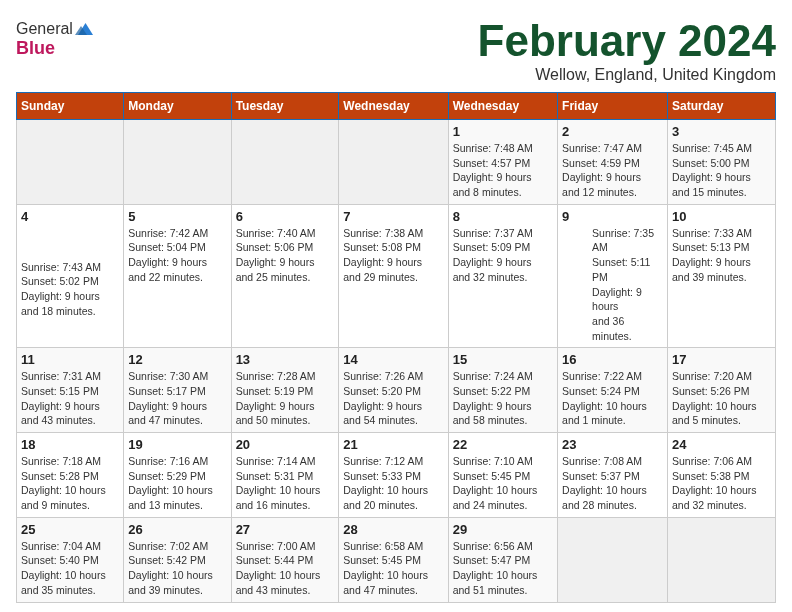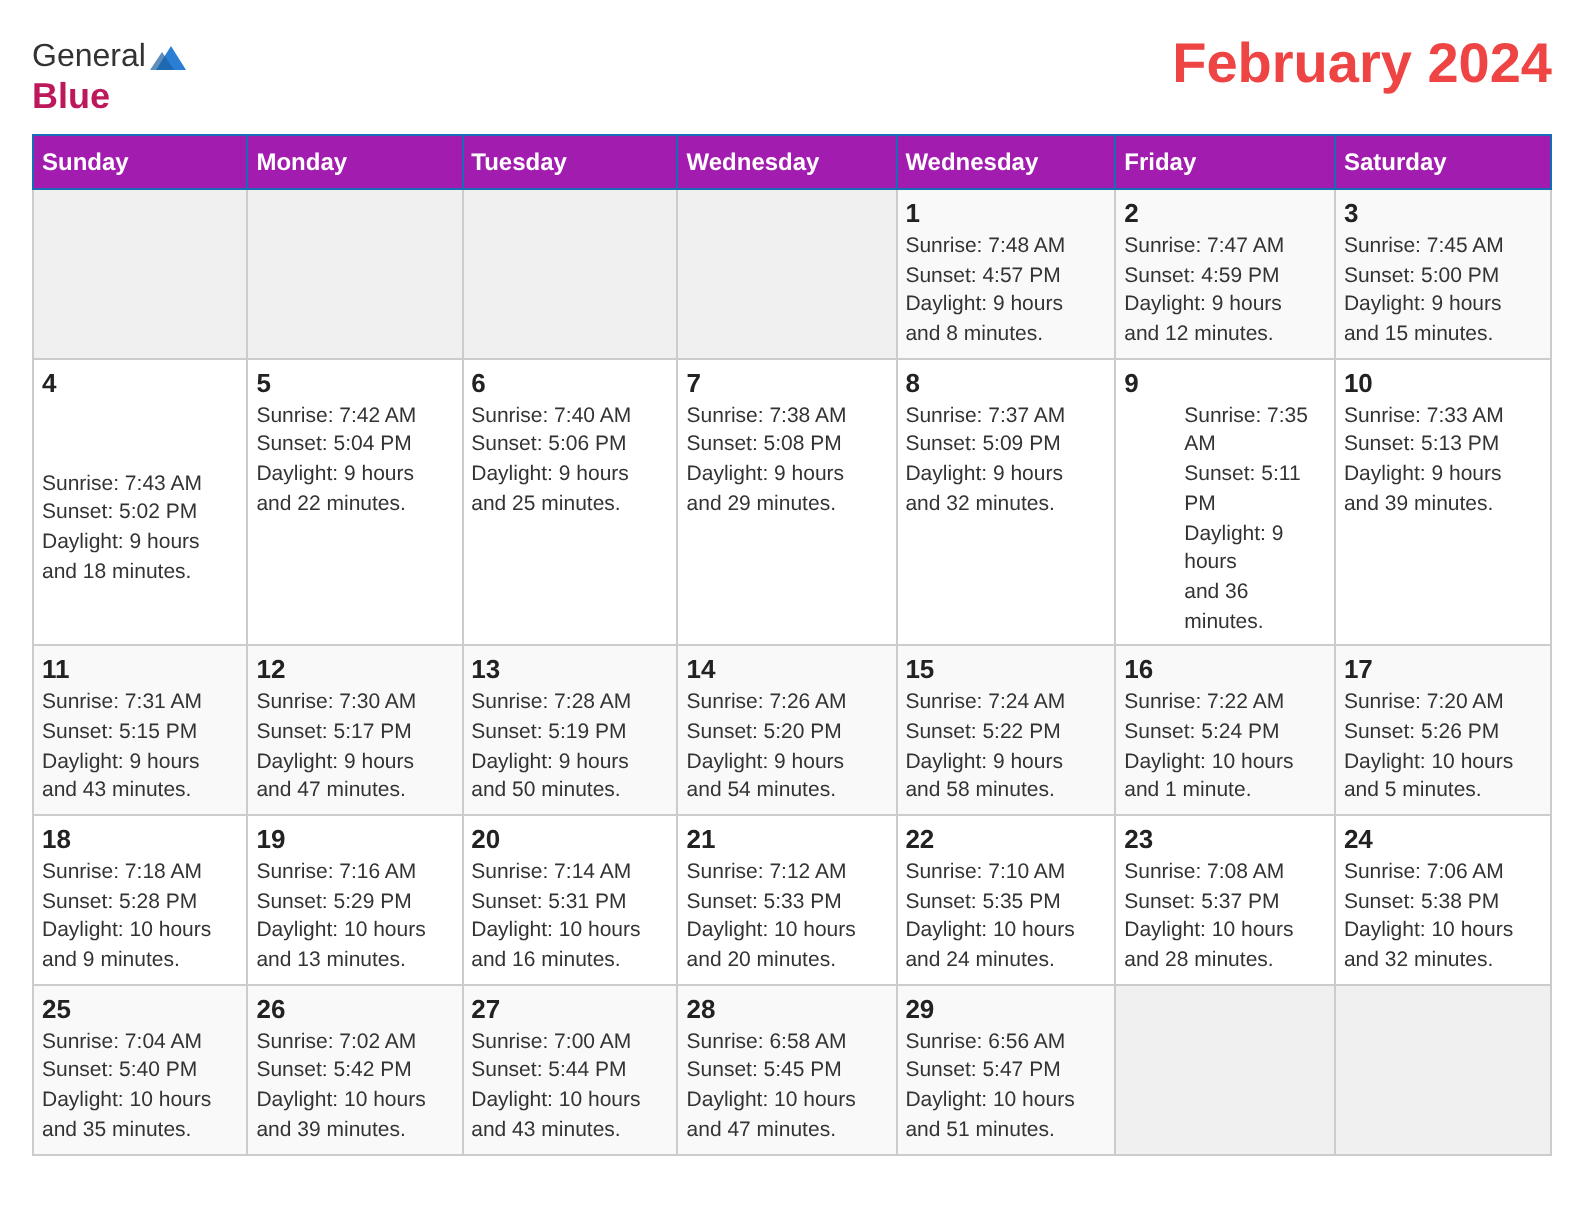--- a/index.html
+++ b/index.html
@@ -24,35 +24,35 @@
     .logo-general { color: #333; }
     .logo-icon {
       width: 18px;
       height: 18px;
       margin-left: 2px;
     }
     .title-area {
       text-align: right;
     }
     .month-year {
-      font-size: 28px;
+      font-size: 44px;
       font-weight: bold;
-      color: #ef4444;
+      color: #14532d;
     }
     .location {
       font-size: 16px;
       color: #333;
     }
     .calendar {
       width: 100%;
       border-collapse: collapse;
       font-size: 11px;
     }
     .calendar thead tr {
-      background: #a21caf;
+      background: #c2410c;
       color: #fff;
     }
     .calendar thead th {
       padding: 6px 4px;
       text-align: left;
       font-size: 12px;
       font-weight: bold;
       border: 1px solid #1a6bb5;
     }
     .calendar tbody td {
@@ -96,20 +96,21 @@
         <svg class="logo-icon" viewBox="0 0 24 24" fill="#2a7fd4">
           <polygon points="4,20 14,4 24,20" fill="#2a7fd4"></polygon>
           <polygon points="0,20 8,8 16,20" fill="#1a5fa0" opacity="0.7"></polygon>
         </svg>
       </div>
       <div style="color:#be185d;font-size:18px;font-weight:bold;">Blue</div>
     </div>
   </div>
   <div class="title-area">
     <div class="month-year">February 2024</div>
+    <div class="location">Wellow, England, United Kingdom</div>
   </div>
 </div>
 
 <table class="calendar">
   <thead>
     <tr>
       <th>Sunday</th>
       <th>Monday</th>
       <th>Tuesday</th>
       <th>Wednesday</th>
@@ -273,21 +274,21 @@
         <td>
           <span class="day-number">21</span>
           <div class="day-info" style="white-space: pre-line;">Sunrise: 7:12 AM
 Sunset: 5:33 PM
 Daylight: 10 hours
 and 20 minutes.</div>
         </td>
         <td>
           <span class="day-number">22</span>
           <div class="day-info" style="white-space: pre-line;">Sunrise: 7:10 AM
-Sunset: 5:35 PM
+Sunset: 5:45 PM
 Daylight: 10 hours
 and 24 minutes.</div>
         </td>
         <td>
           <span class="day-number">23</span>
           <div class="day-info" style="white-space: pre-line;">Sunrise: 7:08 AM
 Sunset: 5:37 PM
 Daylight: 10 hours
 and 28 minutes.</div>
         </td>

